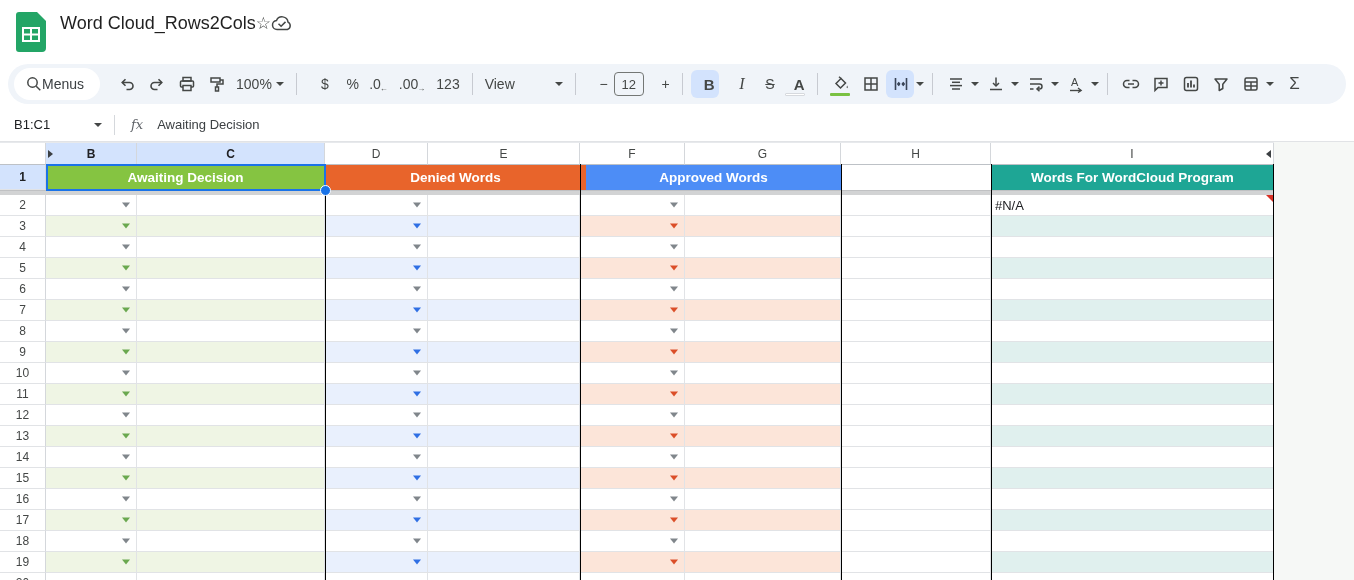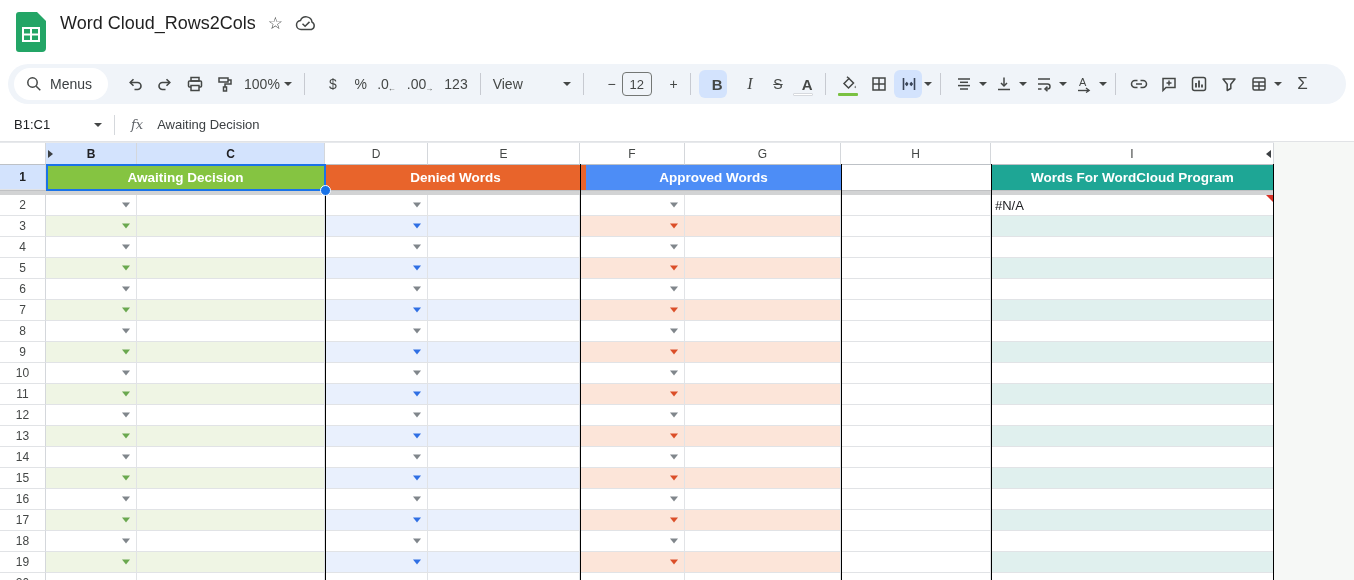--- a/index.html
+++ b/index.html
@@ -4,34 +4,34 @@
 <style>
   * { margin:0; padding:0; box-sizing:border-box; }
   html,body { background:#fff; }
   body { font-family:"Liberation Sans", sans-serif; color:#202124; }
   .app { position:relative; width:1354px; height:580px; overflow:hidden; background:#fff; }
 
   
   .topbar { height:62px; display:flex; align-items:flex-start; padding:10px 0 0 16px; background:#fff; }
   .logo { width:30px; height:40px; margin:2px 14px 0 0; flex:0 0 auto; }
   .title-block { display:flex; flex-direction:column; }
-  .title-row { display:flex; align-items:center; gap:12px; height:26px; }
+  .title-row { display:flex; align-items:center; height:26px; }
   .doc-title { font-size:18px; color:#1f1f1f; }
   .star { font-size:17px; color:#444746; cursor:pointer; line-height:1; }
   .menus { display:flex; margin-top:2px; }
   .menu-item { font-size:14px; color:#202124; padding:3px 8px; border-radius:6px; cursor:pointer; }
 
   
   .toolbar-wrap { height:46px; padding:2px 8px 0 8px; background:#fff; }
   .toolbar { height:40px; background:#f0f4f9; border-radius:20px; display:flex; align-items:center; padding:0 8px 0 6px; gap:2px; }
   .tb-btn { min-width:28px; height:28px; border-radius:6px; display:flex; align-items:center; justify-content:flex-end; color:#444746; font-size:14px; cursor:pointer; position:relative; padding:0 4px; }
   .tb-btn.active { background:#d3e3fd; }
   .tb-sep { width:1px; height:22px; background:#c7cad1; margin:0 6px; }
   .caret { width:0; height:0; border-left:4px solid transparent; border-right:4px solid transparent; border-top:4.5px solid #444746; margin-left:4px; }
-  .search-pill { background:#fff; border-radius:16px; height:32px; display:flex; align-items:center; gap:8px; padding:0 16px 0 12px; margin-right:10px; color:#3c4043; font-size:14px; cursor:pointer; }
+  .search-pill { background:#fff; border-radius:16px; height:32px; display:flex; align-items:center; padding:0 16px 0 12px; margin-right:10px; color:#3c4043; font-size:14px; cursor:pointer; }
   .font-name { font-size:14px; color:#444746; min-width:52px; text-align:left; }
   .size-box { width:30px; height:24px; border:1px solid #747775; border-radius:4px; display:flex; align-items:center; justify-content:center; font-size:13px; color:#444746; background:transparent; }
   .b-label { font-weight:bold; font-size:15px; }
   .i-label { font-style:italic; font-family:"Liberation Serif", serif; font-size:16px; }
   .s-label { text-decoration:line-through; font-size:14px; }
   .a-label { font-size:15px; font-weight:bold; position:relative; }
   .color-bar { position:absolute; left:4px; right:4px; bottom:2px; height:3px; border-radius:1px; }
   .dec-arrow { font-size:8px; position:relative; top:4px; left:-1px; }
   .sigma { font-size:17px; }
   svg.ic { display:block; }

